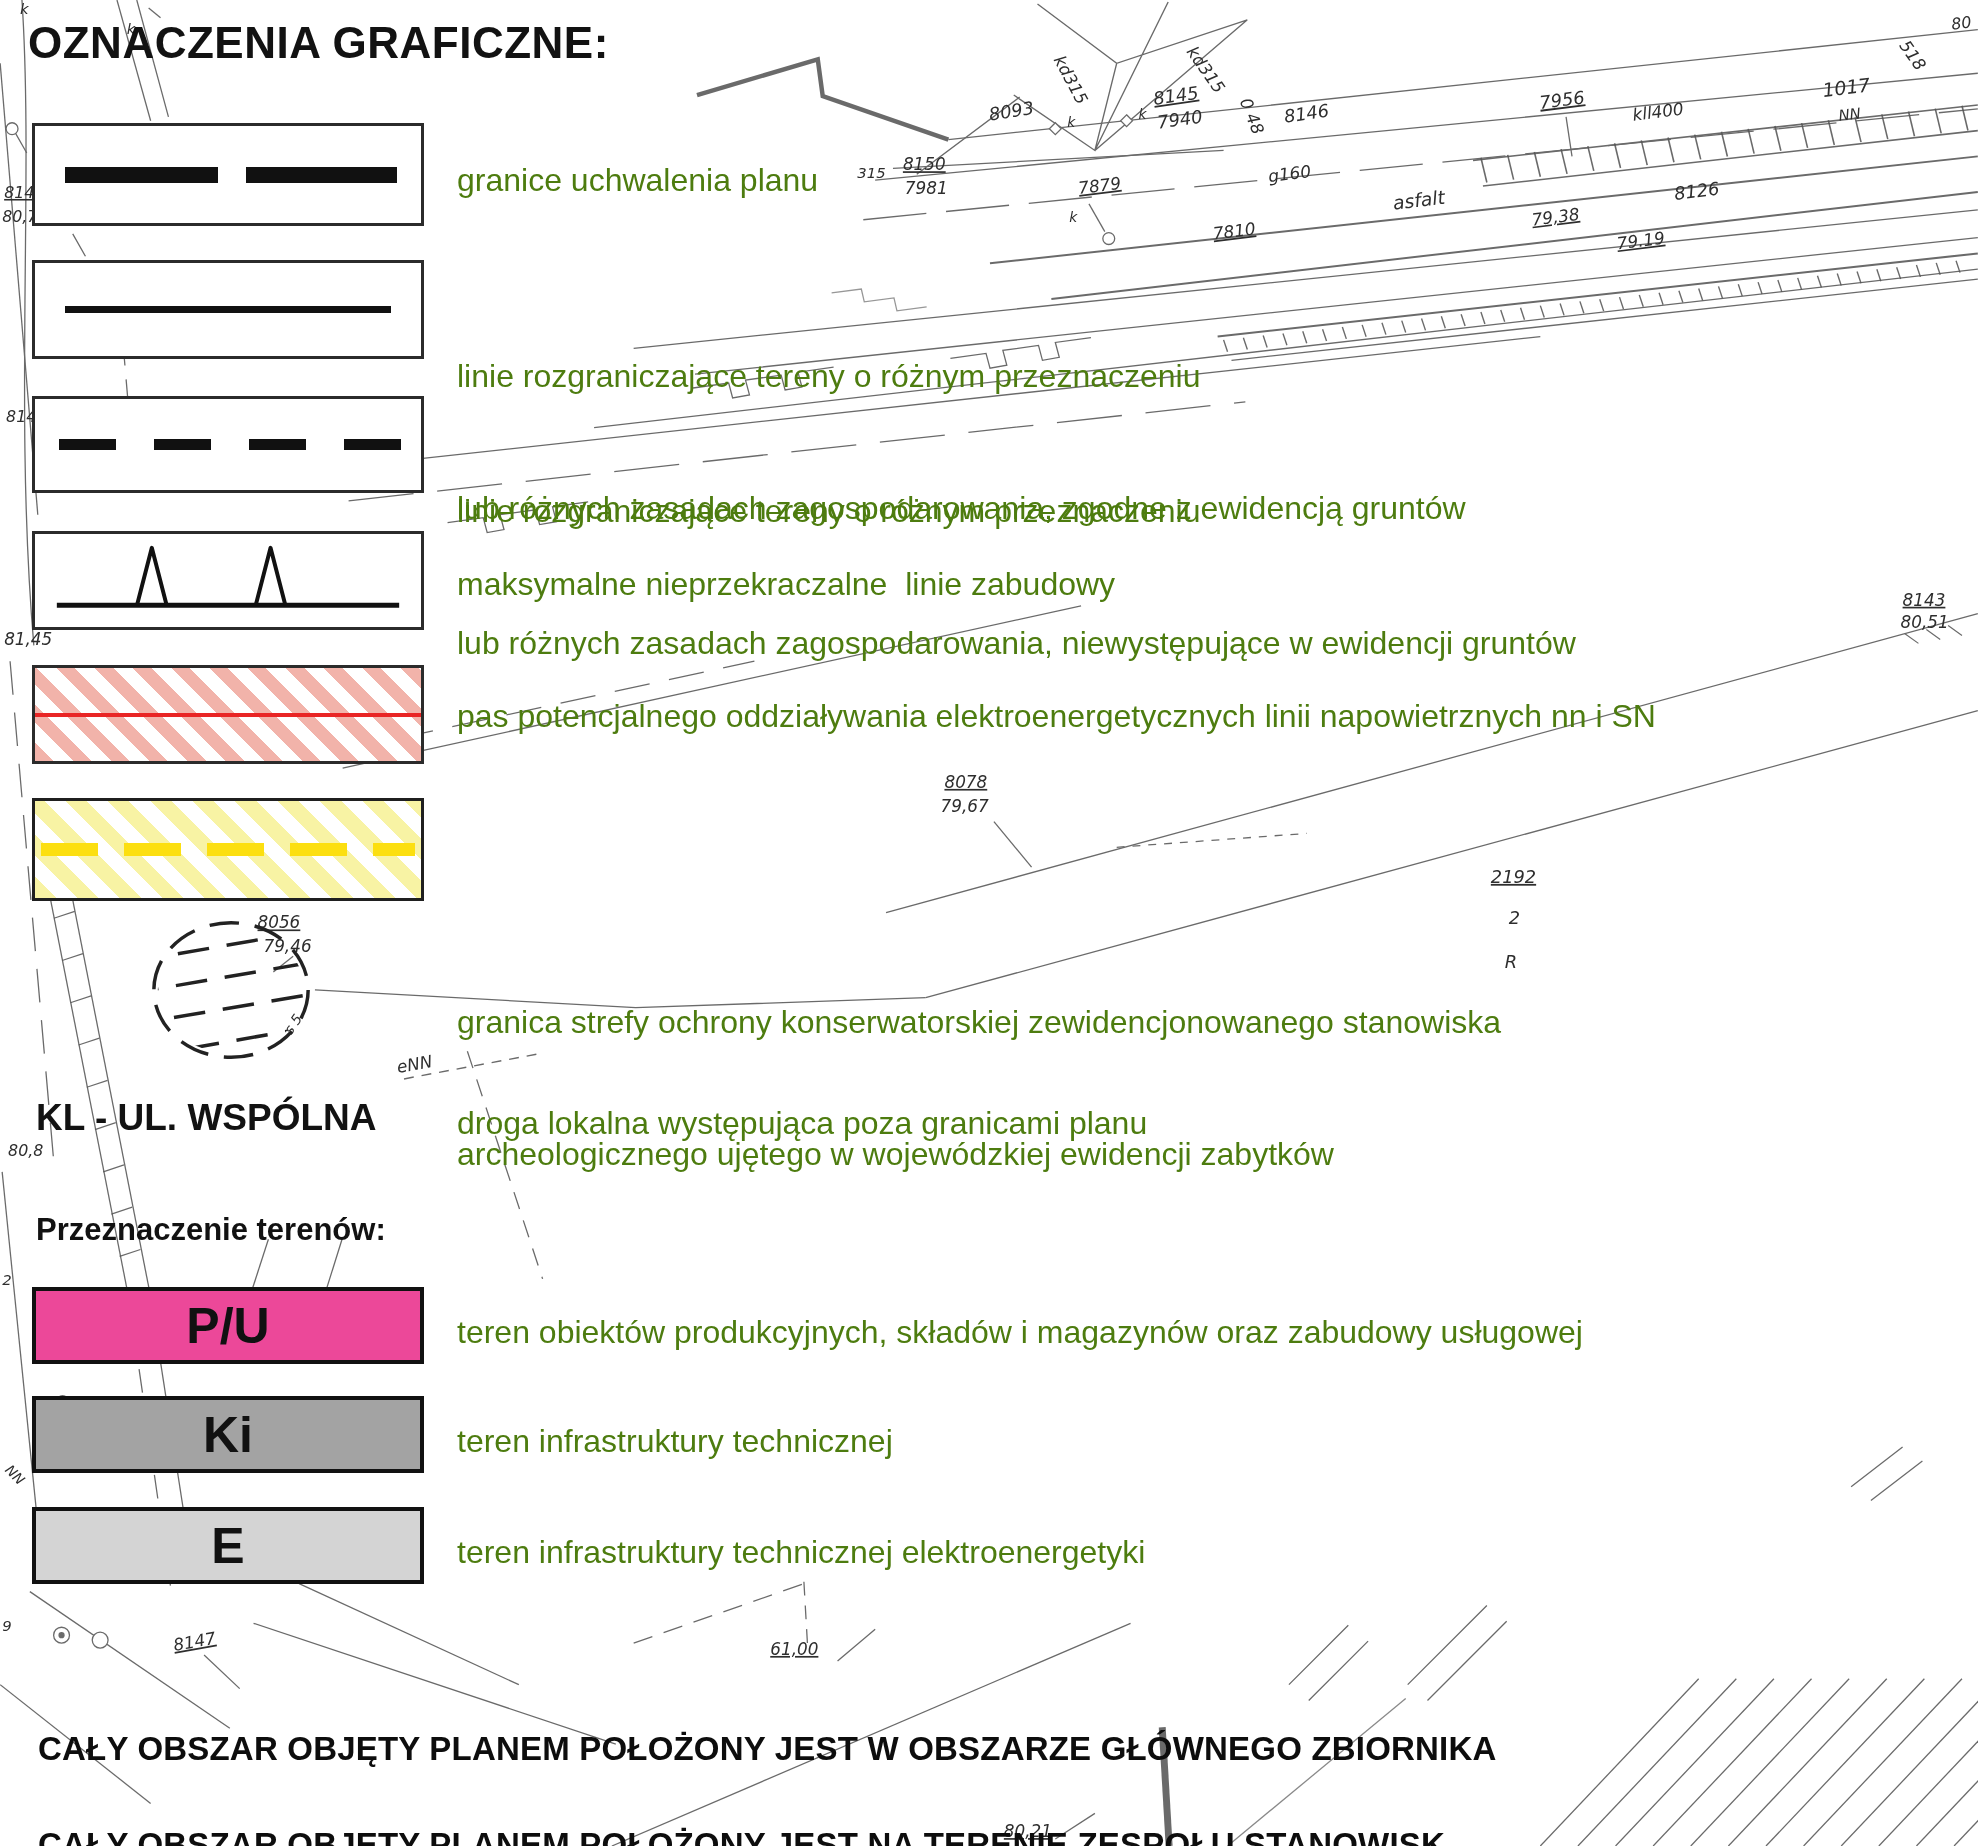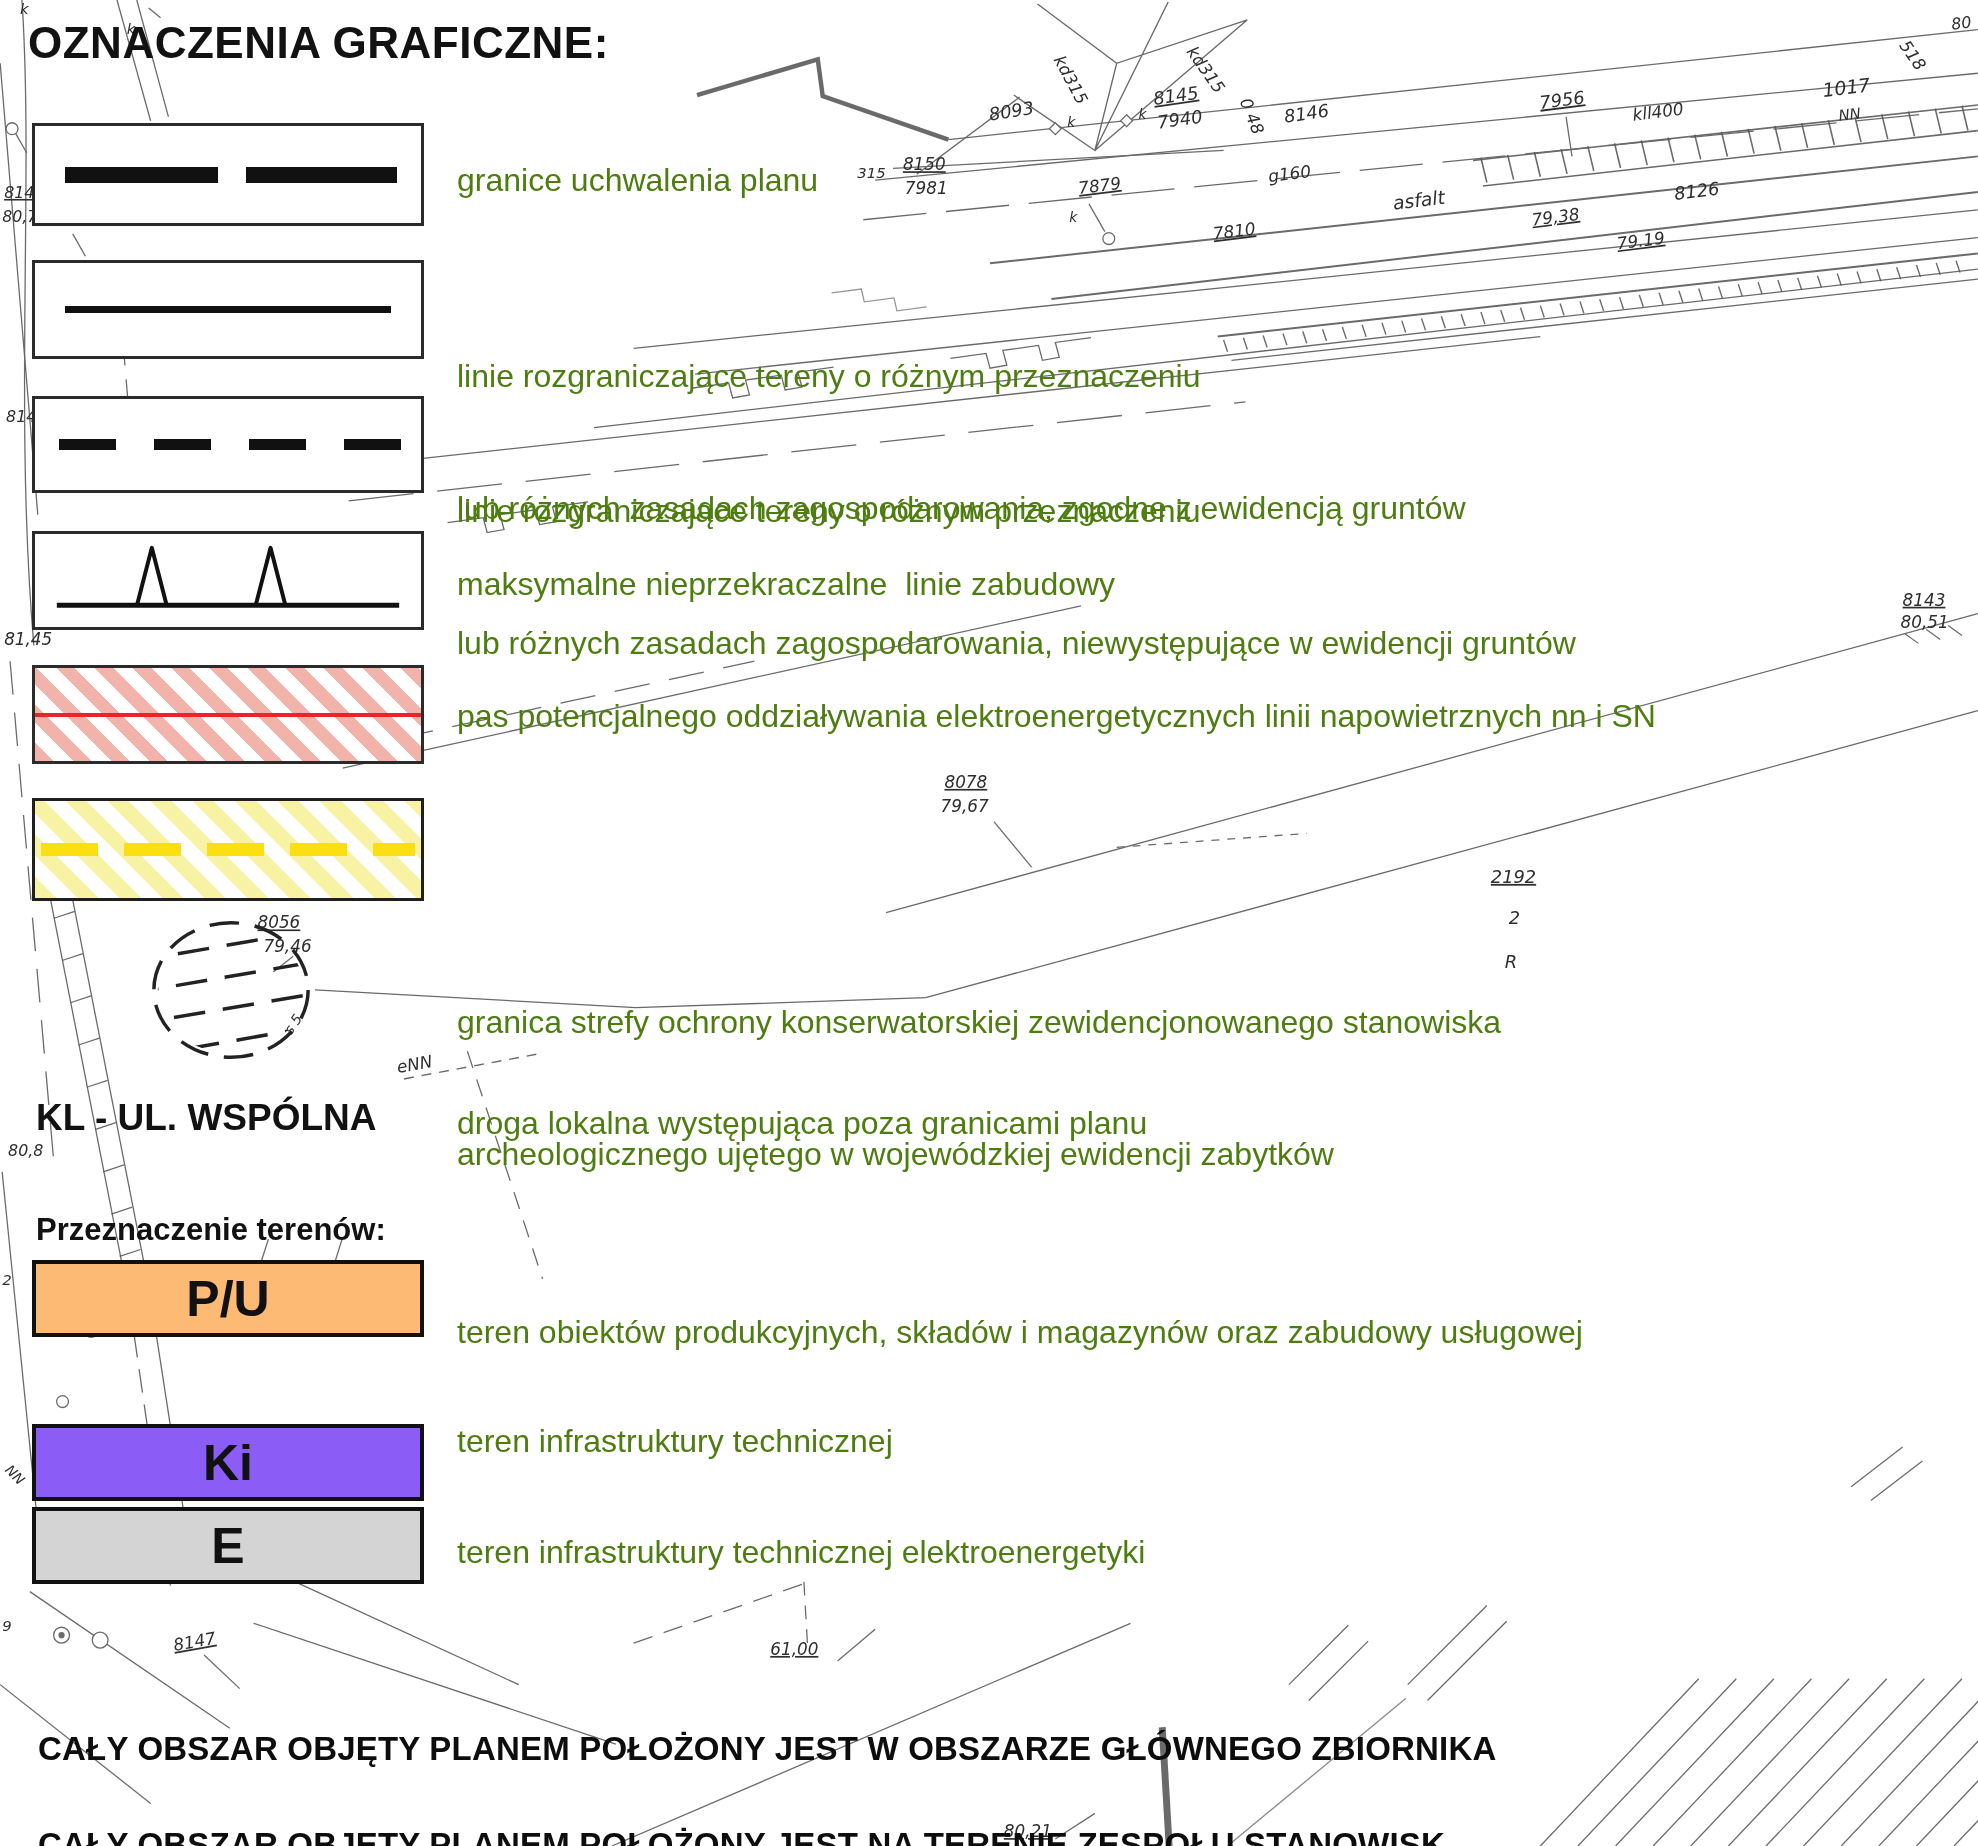--- a/index.html
+++ b/index.html
@@ -340,26 +340,26 @@
   <div class="lbl" style="top:912px">
     <div>granica strefy ochrony konserwatorskiej zewidencjonowanego stanowiska</div>
     <div>archeologicznego ujętego w wojewódzkiej ewidencji zabytków</div>
   </div>
 
   <div class="kl-sym">KL - UL. WSPÓLNA</div>
   <div class="lbl" style="top:1101px">droga lokalna występująca poza granicami planu</div>
 
   <div class="heading">Przeznaczenie terenów:</div>
 
-  <div class="zonebox" style="top: 1260px; background: #fdba74;">
+  <div class="zonebox" style="top: 1287px; background: #ec4899;">
     <span class="zonecode">P/U</span>
   </div>
   <div class="lbl" style="top:1310px">teren obiektów produkcyjnych, składów i magazynów oraz zabudowy usługowej</div>
 
-  <div class="zonebox" style="top: 1396px; background: #8b5cf6; margin-top: 28px;">
+  <div class="zonebox" style="top: 1396px; background: #a3a3a3;">
     <span class="zonecode">Ki</span>
   </div>
   <div class="lbl" style="top:1419px">teren infrastruktury technicznej</div>
 
   <div class="zonebox" style="top: 1507px; background: rgb(212, 212, 212);">
     <span class="zonecode">E</span>
   </div>
   <div class="lbl" style="top:1530px">teren infrastruktury technicznej elektroenergetyki</div>
 
   <div class="note" style="top:1641px">

